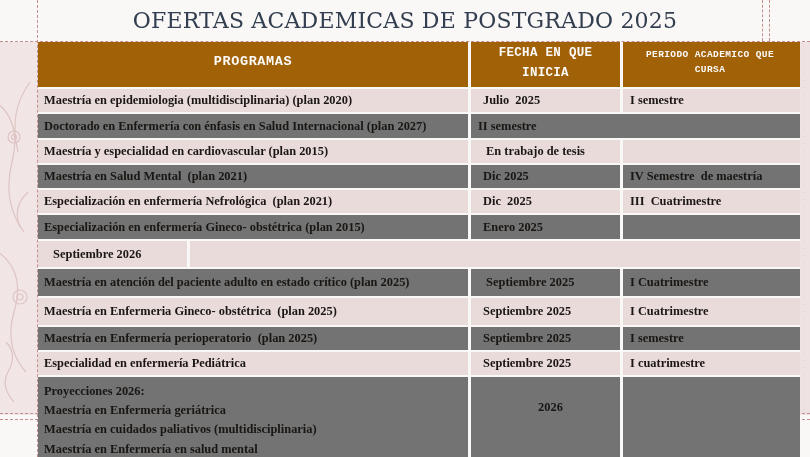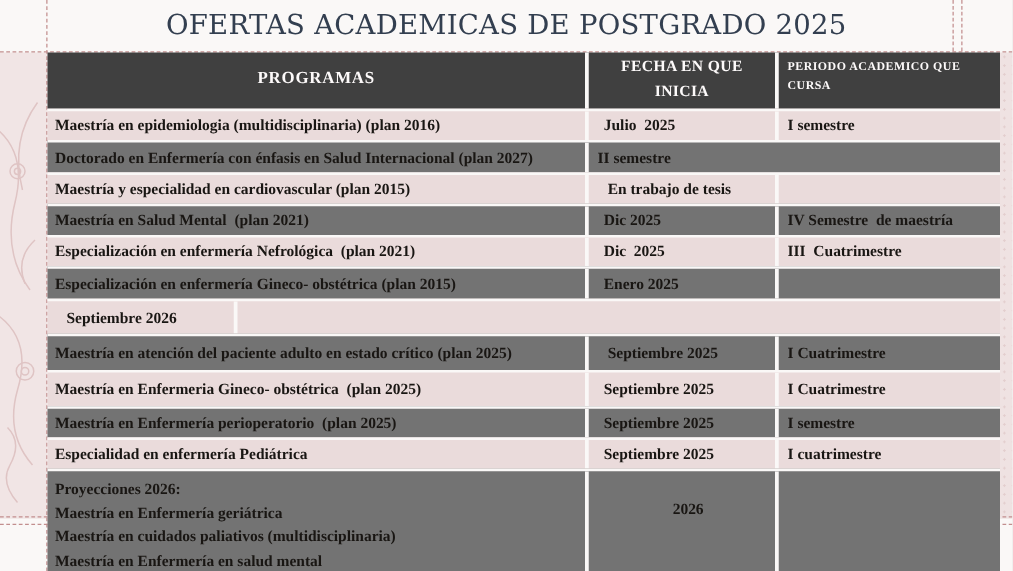--- a/index.html
+++ b/index.html
@@ -25,28 +25,28 @@
   #dash-h-b1{left:0;top:413px;width:810px;}
   #dash-h-b2{left:0;top:419px;width:810px;}
   
   .title{
     position:absolute;left:0;top:8px;width:810px;text-align:center;z-index:1;
     font-family:"DejaVu Serif",serif;font-size:22px;color:#333F50;letter-spacing:.2px;
   }
   
   .table{position:absolute;left:38px;top:42px;width:762px;height:415px;
     display:flex;flex-direction:column;z-index:2;}
-  .thead{display:flex;height:45px;min-height:45px;background:#404040;color:#FDFAFA;font-weight:bold;}
+  .thead{display:flex;height:45px;min-height:45px;background:#a16207;color:#FDFAFA;font-weight:bold;font-family:Liberation Mono, monospace;}
   .th{box-sizing:border-box;}
   .th1{width:433px;border-right:3px solid #FAF8F7;display:flex;align-items:center;
     justify-content:center;font-size:13.5px;letter-spacing:.6px;padding-bottom:6px;}
   .th2{width:152px;border-right:3px solid #FAF8F7;display:flex;align-items:center;
     justify-content:center;text-align:center;font-size:12.5px;line-height:1.6;
     padding:0 16px 4px;letter-spacing:.3px;}
-  .th3{width:177px;font-size:9.5px;line-height:1.6;padding:5px 10px 0 7px;letter-spacing:.4px;}
+  .th3{width:177px;font-size:9.5px;line-height:1.6;padding:5px 10px 0 7px;letter-spacing:.4px;text-align:center;}
   .tbody{display:flex;flex-direction:column;flex:1;}
   .trow{display:flex;border-top:2px solid #FAF8F7;background:#737373;
     box-sizing:border-box;overflow:hidden;}
   .trow.shaded{background:#EADBDB;}
   .cell{box-sizing:border-box;display:flex;align-items:center;font-weight:bold;
     font-size:12.4px;color:#191613;white-space:pre-wrap;overflow:hidden;line-height:1.25;}
   .c-prog{width:433px;border-right:3px solid #FAF8F7;padding:1px 4px 0 6px;}
   .c-fecha{width:152px;border-right:3px solid #FAF8F7;padding:1px 2px 0 12px;}
   .c-per{width:177px;padding:1px 2px 0 7px;}
   .trow.projection .cell{align-items:flex-start;}
@@ -85,21 +85,21 @@
   <div class="title">OFERTAS ACADEMICAS DE POSTGRADO  2025</div>
 
   <div class="table">
     <div class="thead">
       <div class="th th1">PROGRAMAS</div>
       <div class="th th2">FECHA  EN QUE INICIA</div>
       <div class="th th3">PERIODO  ACADEMICO QUE CURSA</div>
     </div>
     <div class="tbody">
         <div class="trow shaded" style="height: 25px; min-height: 25px;">
-      <div class="cell c-prog">Maestría en epidemiologia (multidisciplinaria) (plan 2016)</div>
+      <div class="cell c-prog">Maestría en epidemiologia (multidisciplinaria) (plan 2020)</div>
       <div class="cell c-fecha">Julio  2025</div>
       <div class="cell c-per">I semestre</div>
     </div>
         <div class="trow" style="height: 26px; min-height: 26px;">
       <div class="cell c-prog">Doctorado en Enfermería con énfasis en Salud Internacional (plan 2027)</div>
       <div class="cell c-per">II semestre</div>
     </div>
         <div class="trow shaded" style="height: 25px; min-height: 25px;">
       <div class="cell c-prog">Maestría y especialidad en cardiovascular (plan 2015)</div>
       <div class="cell c-fecha"> En trabajo de tesis</div>

